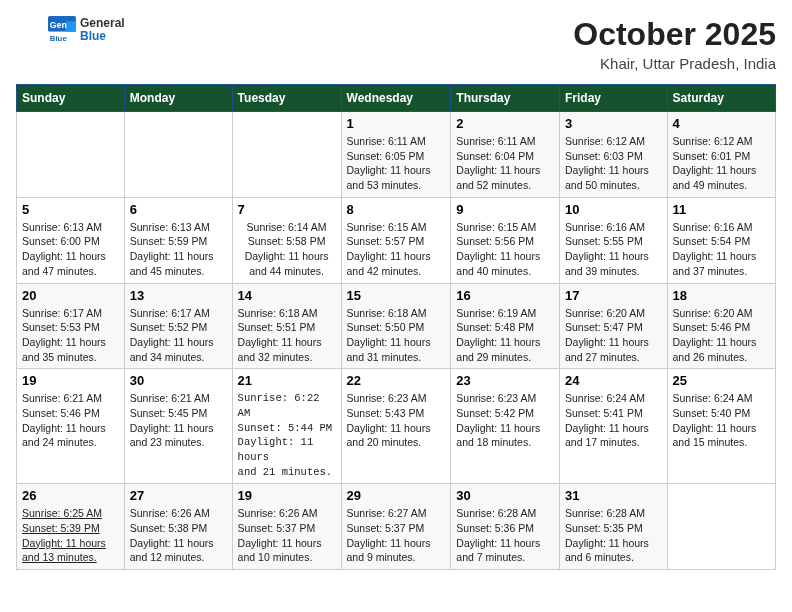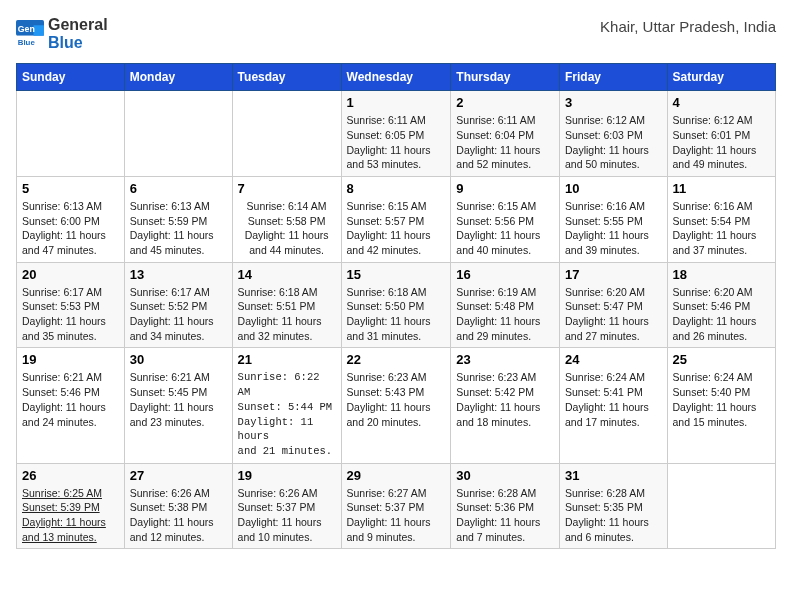--- a/index.html
+++ b/index.html
@@ -13,23 +13,24 @@
     .header-area {
       display: flex;
       justify-content: space-between;
       align-items: flex-start;
       margin-bottom: 12px;
     }
     .logo {
       display: flex;
       align-items: center;
       gap: 4px;
+      margin-left: 32px;
     }
     .logo-text {
-      font-size: 16px;
+      font-size: 12px;
       font-weight: bold;
       line-height: 1.1;
     }
     .logo-general { color: #333; }
     .logo-blue { color: #1a6abf; }
     .logo-icon {
       width: 28px;
       height: 28px;
     }
     .title-block {
@@ -44,21 +45,21 @@
       font-size: 15px;
       color: #444;
       margin-top: 2px;
     }
     table {
       width: 100%;
       border-collapse: collapse;
       font-size: 11px;
     }
     thead tr th {
-      background-color: #1d4ed8;
+      background-color: #14532d;
       color: #fff;
       text-align: left;
       padding: 6px 5px;
       font-size: 12px;
       font-weight: bold;
       border: 1px solid #1e5090;
     }
     tbody tr td {
       border: 1px solid #ccc;
       vertical-align: top;
@@ -96,20 +97,21 @@
       <polygon points="20,6 32,6 32,18 20,18" fill="#2196f3"></polygon>
       <text x="2" y="14" font-size="10" font-weight="bold" fill="white" font-family="Arial">Gen</text>
       <text x="2" y="28" font-size="9" font-weight="bold" fill="#1a6abf" font-family="Arial">Blue</text>
     </svg>
     <div class="logo-text">
       <span class="logo-general">General</span><br>
       <span class="logo-blue">Blue</span>
     </div>
   </div>
   <div class="title-block">
+    <div class="month-title">October 2025</div>
     <div class="location">Khair, Uttar Pradesh, India</div>
   </div>
 </div>
 
 <table>
   <thead>
     <tr>
     <th>Sunday</th>
         <th>Monday</th>
         <th>Tuesday</th>

